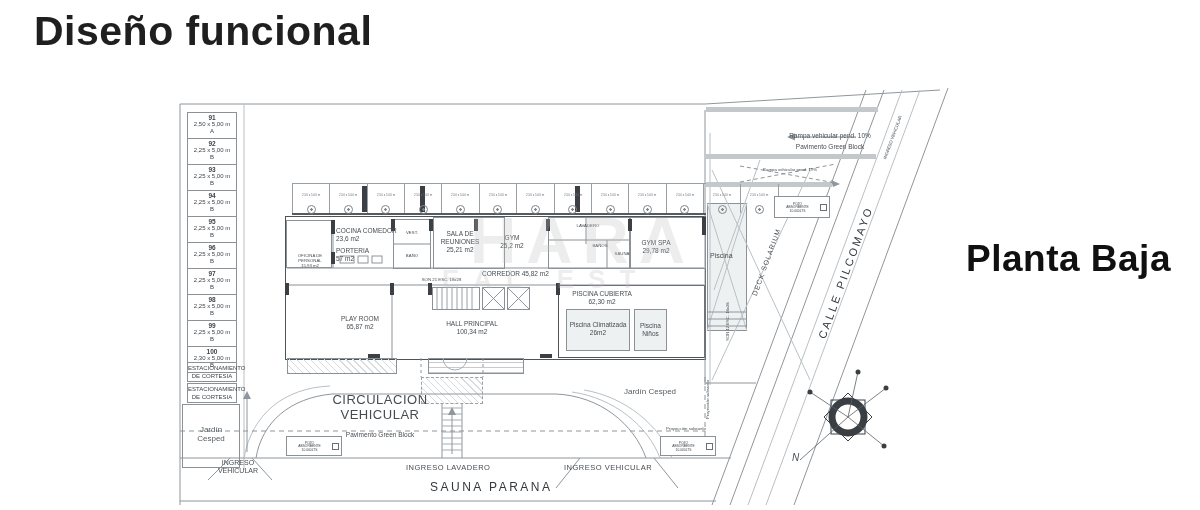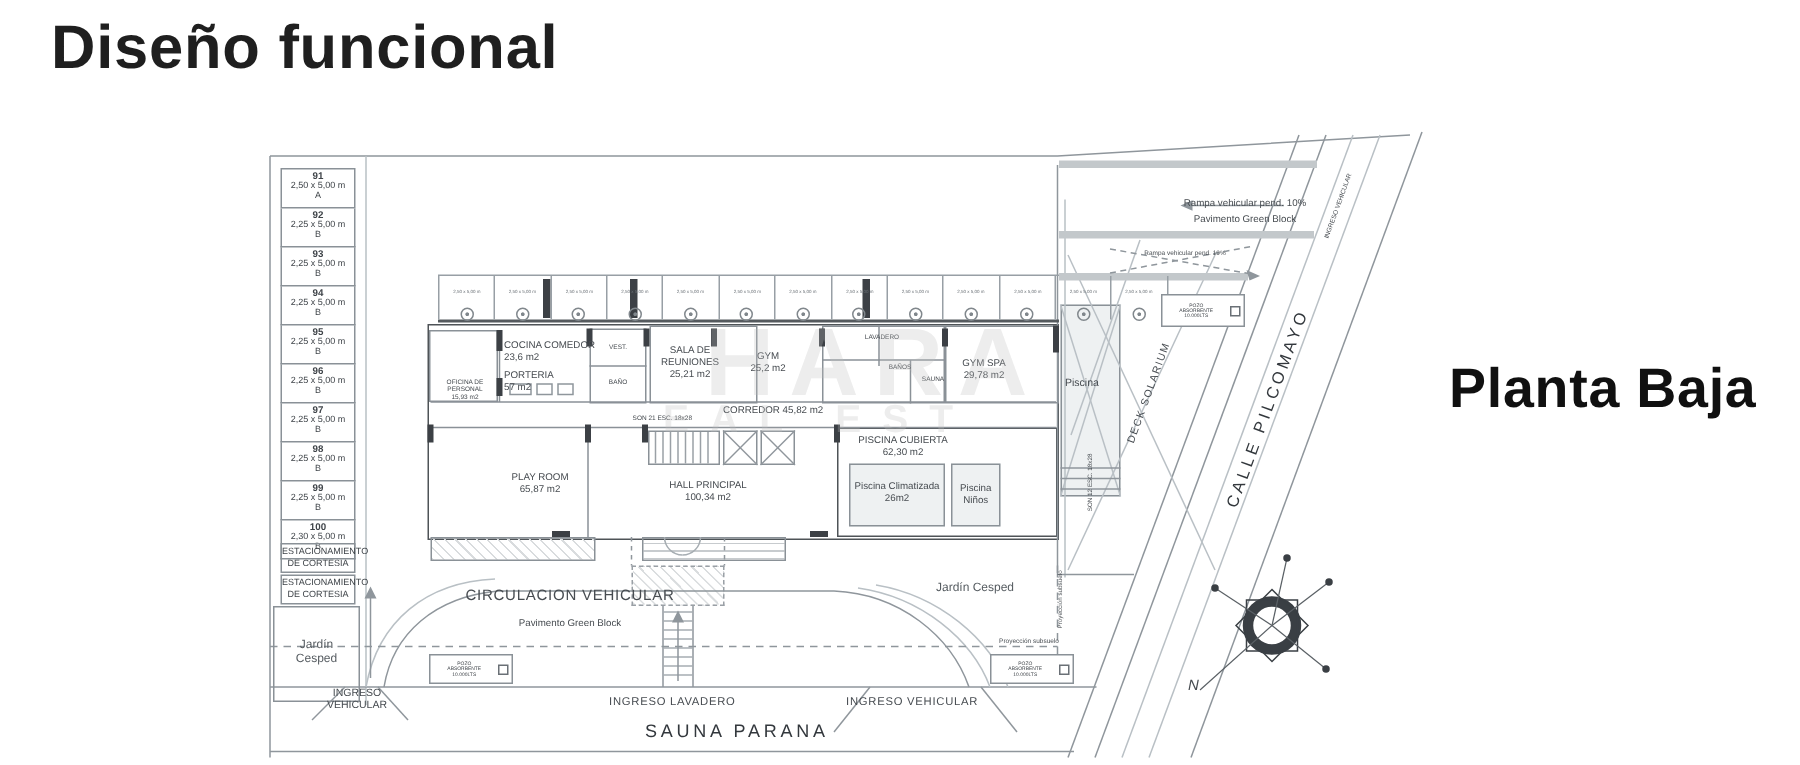--- a/index.html
+++ b/index.html
@@ -349,21 +349,21 @@
 10.000LTS</span>
     <span class="psq"></span>
   </div>
 
   <div class="lbl one" style="left:780px;top:132px;width:100px;">Rampa vehicular pend. 10%</div>
   <div class="lbl one" style="left:780px;top:143px;width:100px;">Pavimento Green Block</div>
   <div class="lbl lbl-xs one" style="left:740px;top:166px;width:100px;">Rampa vehicular pend. 19%</div>
   <div class="lbl rot lbl-xs one" style="left:858px;top:134px;width:70px;transform:rotate(-70deg) scale(.72);">INGRESO VEHICULAR</div>
 
   <div class="lbl" style="left:300px;top:384px;width:160px;">
-    <div style="font-size:10px;letter-spacing:.5px;">CIRCULACION VEHICULAR</div>
+    <div style="font-size:13px;letter-spacing:.5px;">CIRCULACION VEHICULAR</div>
     <div style="font-size:6.5px;">Pavimento Green Block</div>
   </div>
   <div class="lbl" style="left:204px;top:459px;width:68px;font-size:7px;">INGRESO
 VEHICULAR</div>
   <div class="lbl one" style="left:406px;top:463px;font-size:7.5px;letter-spacing:.5px;">INGRESO LAVADERO</div>
   <div class="lbl one" style="left:564px;top:463px;font-size:7.5px;letter-spacing:.5px;">INGRESO VEHICULAR</div>
   <div class="lbl street one" style="left:430px;top:480px;">SAUNA PARANA</div>
   <div class="lbl street rot one" style="left:776px;top:266px;width:140px;font-size:11px;transform:rotate(-70deg);">CALLE PILCOMAYO</div>
   <div class="lbl one" style="left:792px;top:452px;font-size:10px;font-style:italic;">N</div>
 

